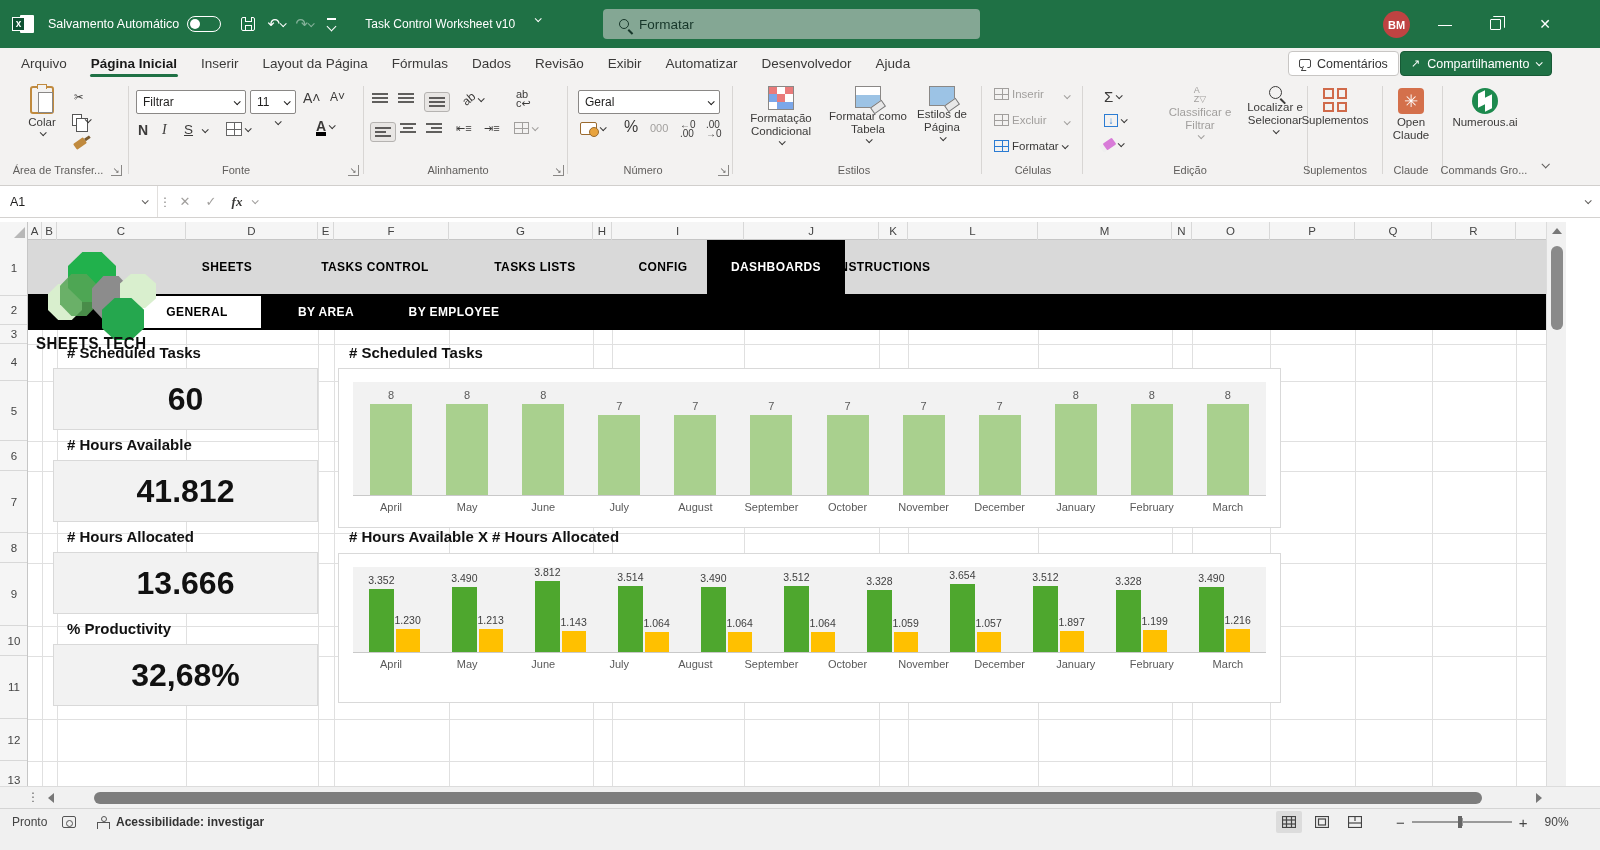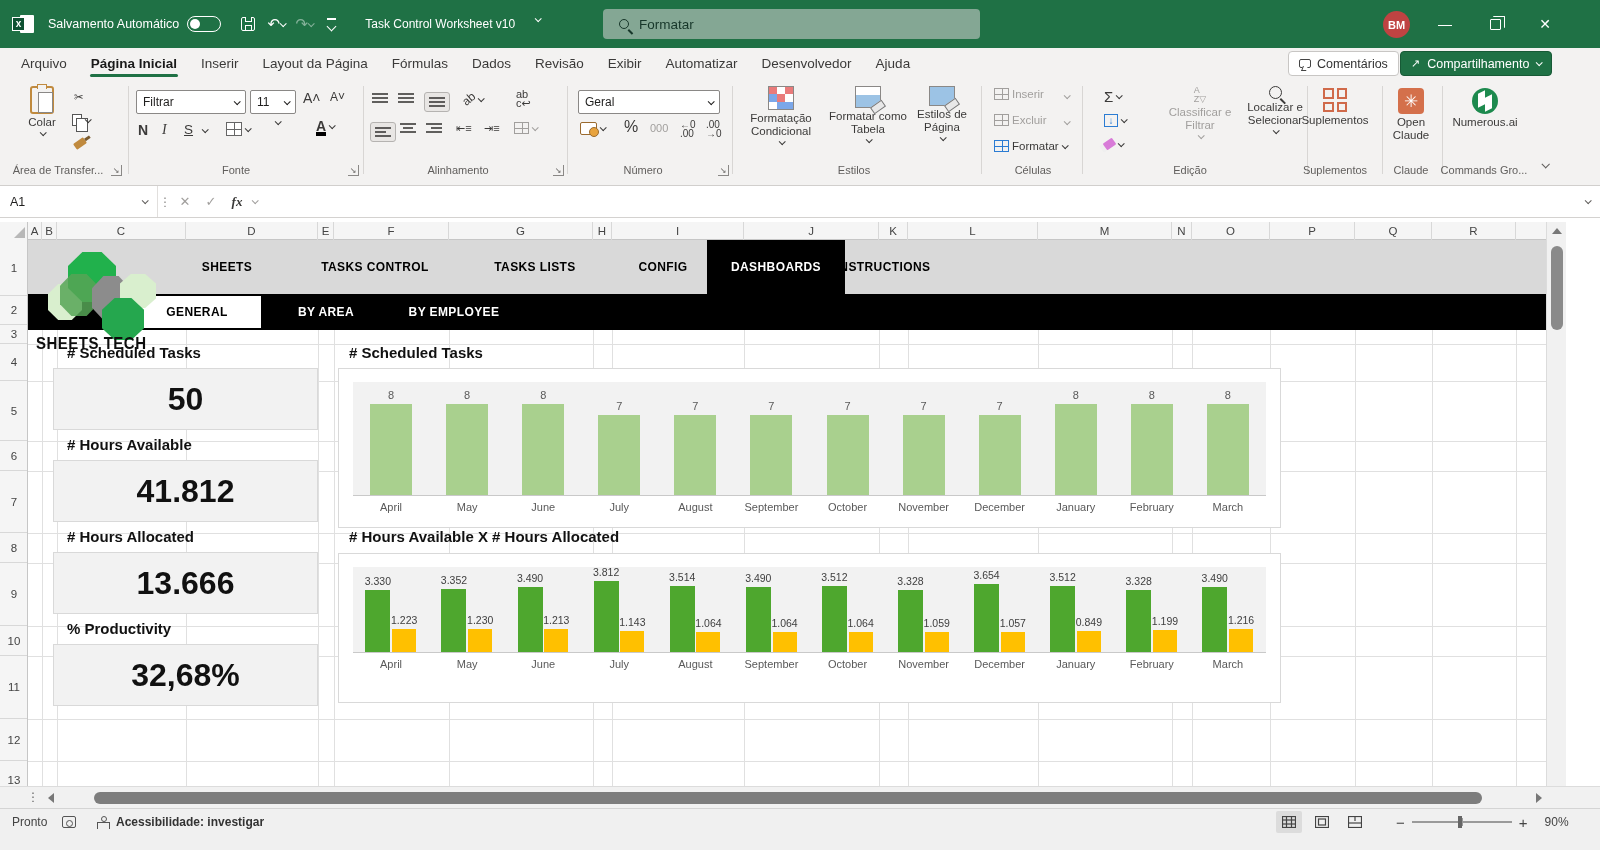--- a/index.html
+++ b/index.html
@@ -569,21 +569,21 @@
       <span class="hex" style="left:34px; top:4px;  width:48px; height:50px; background:#21b14c;"></span>
       <span class="hex" style="left:26px; top:26px; width:38px; height:42px; background:#56a556; opacity:.85;"></span>
       <span class="hex" style="left:58px; top:28px; width:38px; height:44px; background:#8c8c8c;"></span>
       <span class="hex" style="left:86px; top:26px; width:36px; height:34px; background:#d9efce;"></span>
       <span class="hex" style="left:68px; top:50px; width:42px; height:42px; background:#25a74e;"></span>
       <div id="logo-text">SHEETS TECH</div>
     </div>
 
     <div id="kpis">
         <div class="kpi-label" style="top: 104px;"># Scheduled Tasks</div>
-        <div class="kpi-card" style="top: 128px;">50</div>
+        <div class="kpi-card" style="top: 128px;">60</div>
         <div class="kpi-label" style="top: 196px;"># Hours Available</div>
         <div class="kpi-card" style="top: 220px;">41.812</div>
         <div class="kpi-label" style="top: 288px;"># Hours Allocated</div>
         <div class="kpi-card" style="top: 312px;">13.666</div>
         <div class="kpi-label" style="top: 380px;">% Productivity</div>
         <div class="kpi-card" style="top: 404px;">32,68%</div>
       </div>
 
     <div class="chart-title" style="top:104px;"># Scheduled Tasks</div>
     <div class="chart-box" id="chart1" style="top:128px; height:160px;">
@@ -675,30 +675,20 @@
           <div class="mcell">February</div>
           <div class="mcell">March</div>
         </div>
       </div>
 
     <div class="chart-title" style="top:288px;"># Hours Available  X  # Hours Allocated</div>
     <div class="chart-box" id="chart2" style="top:313px; height:150px;">
         <div class="plot" style="top: 13px; height: 86px; background: rgb(242, 242, 242);">
           <div class="slot">
             <div class="bcol">
-              <div class="dlabel2">3.330</div>
-              <div style="width: 25px; height: 62px; background: rgb(78, 167, 46);"></div>
-            </div>
-            <div class="bcol">
-              <div class="dlabel2">1.223</div>
-              <div style="width: 24px; height: 23px; background: rgb(255, 192, 0);"></div>
-            </div>
-          </div>
-          <div class="slot">
-            <div class="bcol">
               <div class="dlabel2">3.352</div>
               <div style="width: 25px; height: 63px; background: rgb(78, 167, 46);"></div>
             </div>
             <div class="bcol">
               <div class="dlabel2">1.230</div>
               <div style="width: 24px; height: 23px; background: rgb(255, 192, 0);"></div>
             </div>
           </div>
           <div class="slot">
             <div class="bcol">
@@ -769,21 +759,21 @@
               <div class="dlabel2">1.057</div>
               <div style="width: 24px; height: 20px; background: rgb(255, 192, 0);"></div>
             </div>
           </div>
           <div class="slot">
             <div class="bcol">
               <div class="dlabel2">3.512</div>
               <div style="width: 25px; height: 66px; background: rgb(78, 167, 46);"></div>
             </div>
             <div class="bcol">
-              <div class="dlabel2">0.849</div>
+              <div class="dlabel2">1.897</div>
               <div style="width: 24px; height: 21px; background: rgb(255, 192, 0);"></div>
             </div>
           </div>
           <div class="slot">
             <div class="bcol">
               <div class="dlabel2">3.328</div>
               <div style="width: 25px; height: 62px; background: rgb(78, 167, 46);"></div>
             </div>
             <div class="bcol">
               <div class="dlabel2">1.199</div>

